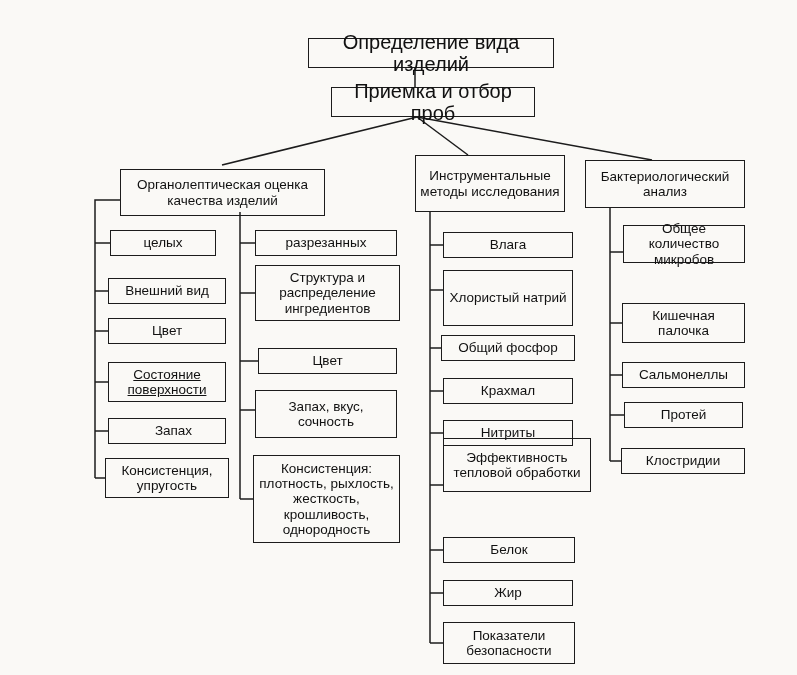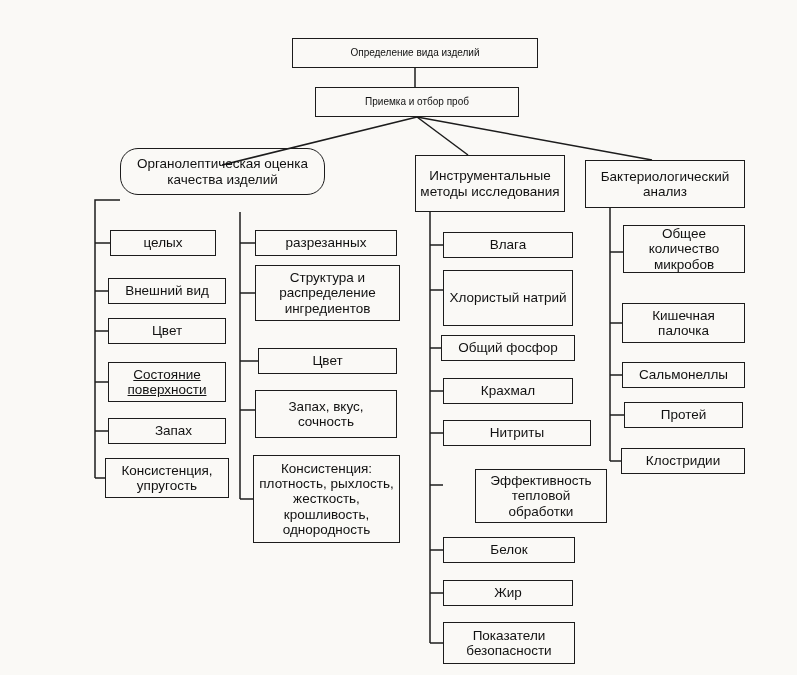--- a/index.html
+++ b/index.html
@@ -32,21 +32,21 @@
     border:1.5px solid #1c1c1c;
     display:flex;
     align-items:center;
     justify-content:center;
     text-align:center;
     font-size:13.5px;
     line-height:1.12;
     padding:2px 3px;
     background:transparent;
   }
-  .box.lg{font-size:10px;}
+  .box.lg{font-size:20px;margin-left:16px;}
 </style>
 </head>
 <body>
 
 <div class="page">
 
   <svg class="wires" viewBox="0 0 797 675">
 
     <line x1="415" y1="68" x2="415" y2="87"></line>
 
@@ -84,46 +84,46 @@
     <line x1="610" y1="252" x2="623" y2="252"></line>
     <line x1="610" y1="323" x2="622" y2="323"></line>
     <line x1="610" y1="375" x2="622" y2="375"></line>
     <line x1="610" y1="415" x2="624" y2="415"></line>
     <line x1="610" y1="461" x2="621" y2="461"></line>
   </svg>
 
   <div class="box lg" style="left:292px;top:38px;width:246px;height:30px;">Определение вида изделий</div>
   <div class="box lg" style="left:315px;top:87px;width:204px;height:30px;">Приемка и отбор проб</div>
 
-  <div class="box" style="left:120px;top:148px;width:205px;height:47px;border-radius:18px;">Органолептическая оценка качества изделий</div>
+  <div class="box" style="left:120px;top:169px;width:205px;height:47px;">Органолептическая оценка качества изделий</div>
   <div class="box" style="left:415px;top:155px;width:150px;height:57px;">Инструментальные методы исследования</div>
   <div class="box" style="left:585px;top:160px;width:160px;height:48px;">Бактериологический анализ</div>
 
   <div class="box" style="left:110px;top:230px;width:106px;height:26px;">целых</div>
   <div class="box" style="left:108px;top:278px;width:118px;height:26px;">Внешний вид</div>
   <div class="box" style="left:108px;top:318px;width:118px;height:26px;">Цвет</div>
   <div class="box" style="left:108px;top:362px;width:118px;height:40px;text-decoration:underline;">Состояние поверхности</div>
   <div class="box" style="left:108px;top:418px;width:118px;height:26px;padding-left:16px;">Запах</div>
   <div class="box" style="left:105px;top:458px;width:124px;height:40px;">Консистенция, упругость</div>
 
   <div class="box" style="left:255px;top:230px;width:142px;height:26px;">разрезанных</div>
   <div class="box" style="left:255px;top:265px;width:145px;height:56px;">Структура и распределение ингредиентов</div>
   <div class="box" style="left:258px;top:348px;width:139px;height:26px;">Цвет</div>
   <div class="box" style="left:255px;top:390px;width:142px;height:48px;">Запах, вкус, сочность</div>
   <div class="box" style="left:253px;top:455px;width:147px;height:88px;">Консистенция: плотность, рыхлость, жесткость, крошливость, однородность</div>
 
   <div class="box" style="left:443px;top:232px;width:130px;height:26px;">Влага</div>
   <div class="box" style="left:443px;top:270px;width:130px;height:56px;">Хлористый натрий</div>
   <div class="box" style="left:441px;top:335px;width:134px;height:26px;">Общий фосфор</div>
   <div class="box" style="left:443px;top:378px;width:130px;height:26px;">Крахмал</div>
-  <div class="box" style="left:443px;top:420px;width:148px;height:26px;text-align:center;">Нитриты</div>
-  <div class="box" style="left:443px;top:469px;width:132px;height:54px;margin-left:32px;">Эффективность тепловой обработки</div>
+  <div class="box" style="left:443px;top:420px;width:130px;height:26px;text-align:center;">Нитриты</div>
+  <div class="box" style="left:443px;top:438px;width:148px;height:54px;">Эффективность тепловой обработки</div>
   <div class="box" style="left:443px;top:580px;width:130px;height:26px;">Жир</div>
   <div class="box" style="left:443px;top:537px;width:132px;height:26px;">Белок</div>
   <div class="box" style="left:443px;top:622px;width:132px;height:42px;">Показатели безопасности</div>
 
-  <div class="box" style="left:623px;top:225px;width:122px;height:48px;">Общее количество микробов</div>
+  <div class="box" style="left:623px;top:225px;width:122px;height:38px;">Общее количество микробов</div>
   <div class="box" style="left:622px;top:303px;width:123px;height:40px;">Кишечная палочка</div>
   <div class="box" style="left:622px;top:362px;width:123px;height:26px;">Сальмонеллы</div>
   <div class="box" style="left:624px;top:402px;width:119px;height:26px;">Протей</div>
   <div class="box" style="left:621px;top:448px;width:124px;height:26px;">Клостридии</div>
 
 </div>
 
 </body></html>

